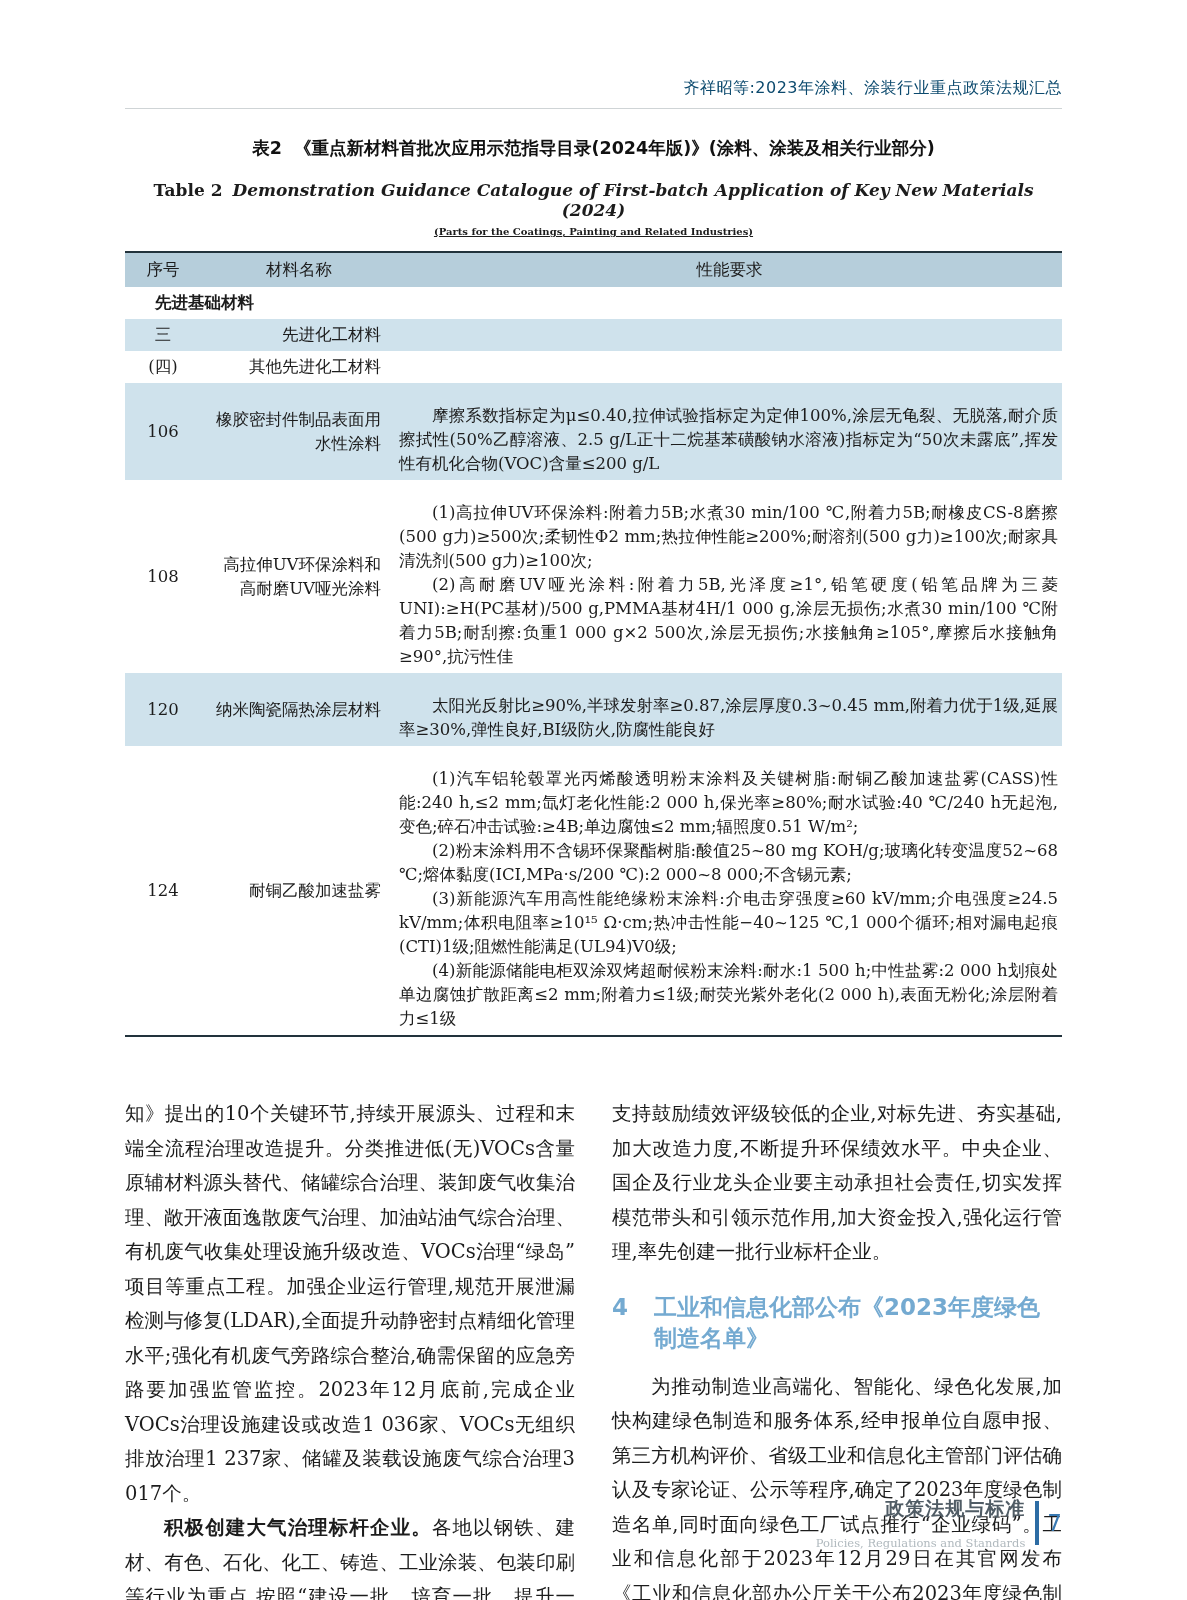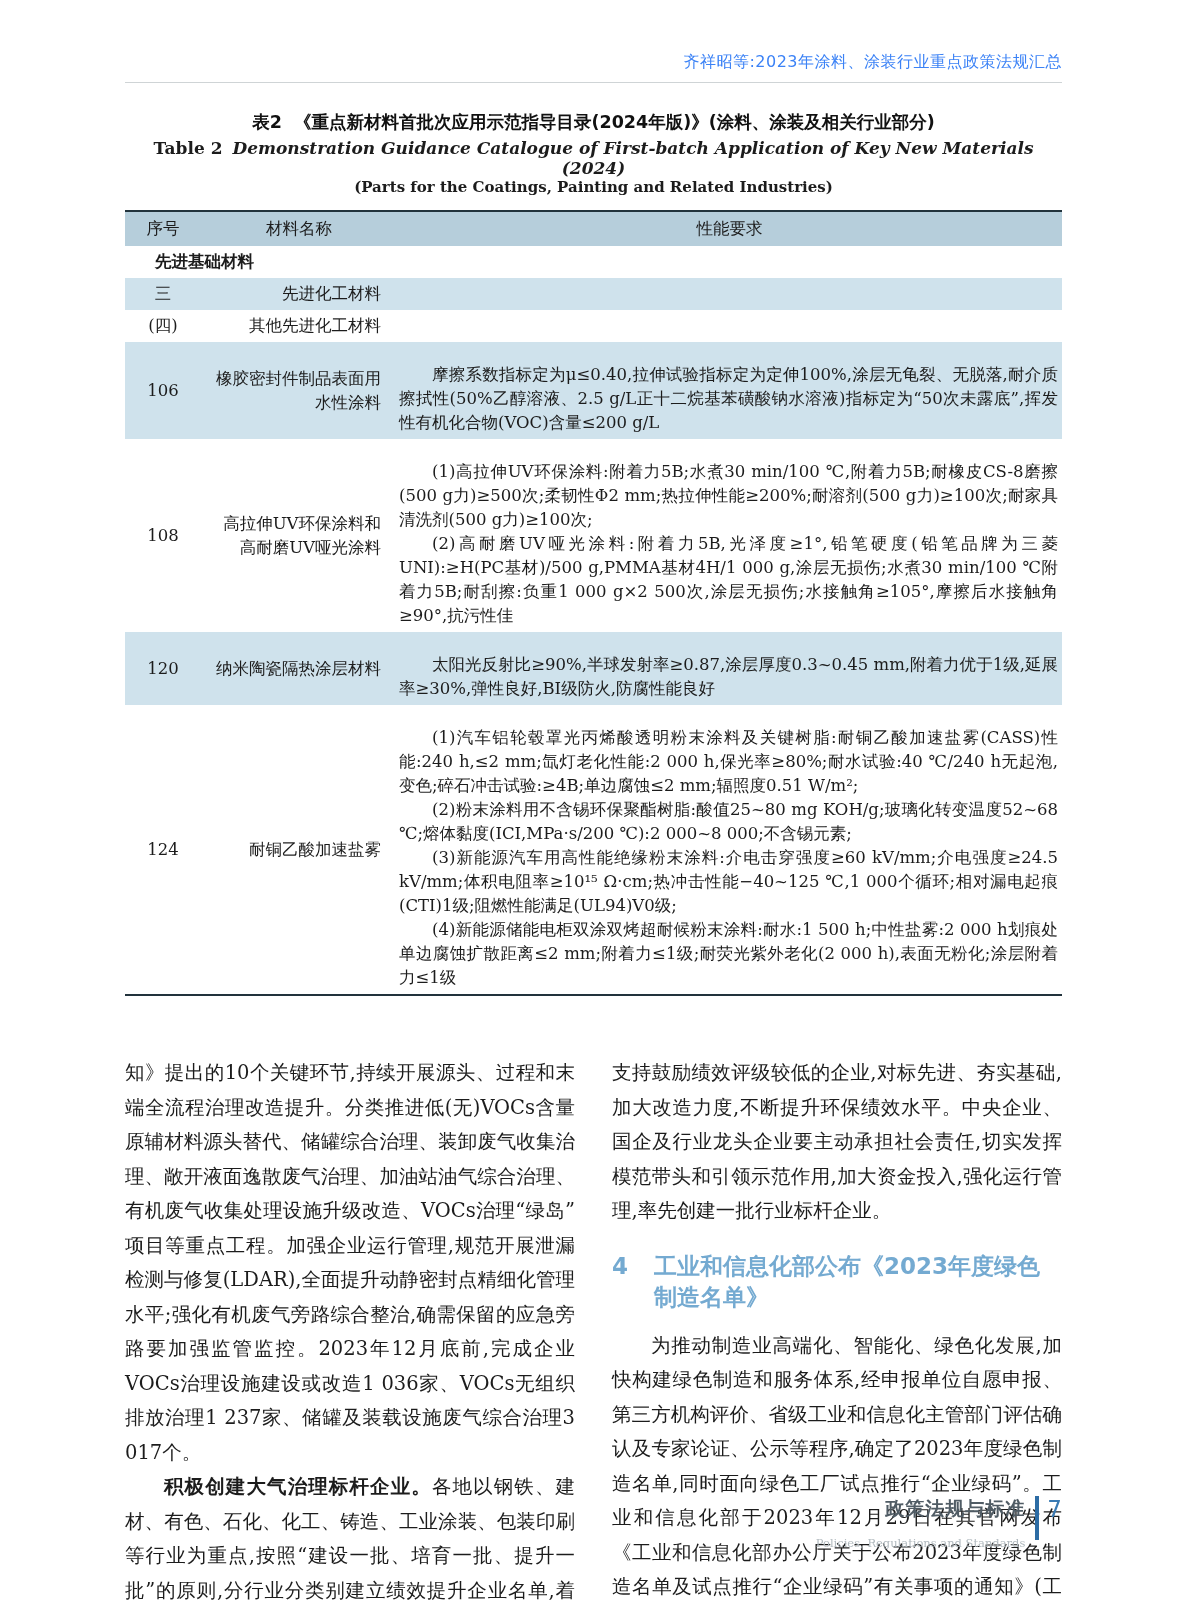--- a/index.html
+++ b/index.html
@@ -9,40 +9,40 @@
     font-family:"DejaVu Serif", serif;
     color:#1c1c1c;
     position:relative;
     overflow:hidden;
   }
   .page { position:relative; width:1187px; height:1600px; background:#ffffff; }
   .content { position:absolute; left:125px; top:0; width:937px; }
 
   
   .running-head {
-    margin-top:52px;
+    margin-top:78px;
     text-align:right;
     font-family:"DejaVu Sans", sans-serif;
     font-size:16px;
-    color:#3b82f6;
+    color:#0c4a6e;
     letter-spacing:0.5px;
   }
   .head-rule { border:none; border-top:1px solid #cfd4d6; margin-top:9px; }
 
   
   .caption { text-align:center; margin-top:27px; }
   .cap-zh {
     font-family:"DejaVu Sans", sans-serif;
     font-weight:bold; font-size:17.5px; color:#111;text-align:center;
   }
   .cap-zh .cap-label { margin-right:12px; }
-  .cap-en { margin-top:4px; font-size:17px; font-weight:bold; }
+  .cap-en { margin-top:20px; font-size:17px; font-weight:bold; }
   .cap-en .cap-en-label { margin-right:10px; }
   .cap-en .cap-en-title { font-style:italic; }
-  .cap-en-sub { font-size:15px; font-weight:bold; }
+  .cap-en-sub { margin-top:6px; font-size:10px; font-weight:bold;text-decoration:underline; }
 
   
   table.materials {
     width:100%;
     border-collapse:collapse;
     margin-top:14px;
     border-top:2px solid #22333c;
     border-bottom:2px solid #22333c;
     font-size:16.5px;
   }
@@ -78,21 +78,21 @@
     text-align:left;
     margin:22px 0 16px 0;
   }
   .sec-num { flex:none; width:42px; }
   .sec-title { flex:1; }
 
   
   .page-footer {
     position:absolute;
     right:125px; bottom:50px;
-    display:flex; 
+    display:flex; align-items:center;
   }
   .footer-text { text-align:right; margin-right:10px; }
   .footer-zh {
     font-family:"DejaVu Sans", sans-serif;
     font-weight:bold; font-size:19px; color:#505c65; letter-spacing:1px;
   }
   .footer-en { font-size:11.5px; color:#b0b9be; margin-top:14px; }
   .footer-bar { width:4px; height:44px; background:#2d6ca4; margin-right:8px; }
   .footer-page {
     font-family:"DejaVu Sans", sans-serif;

